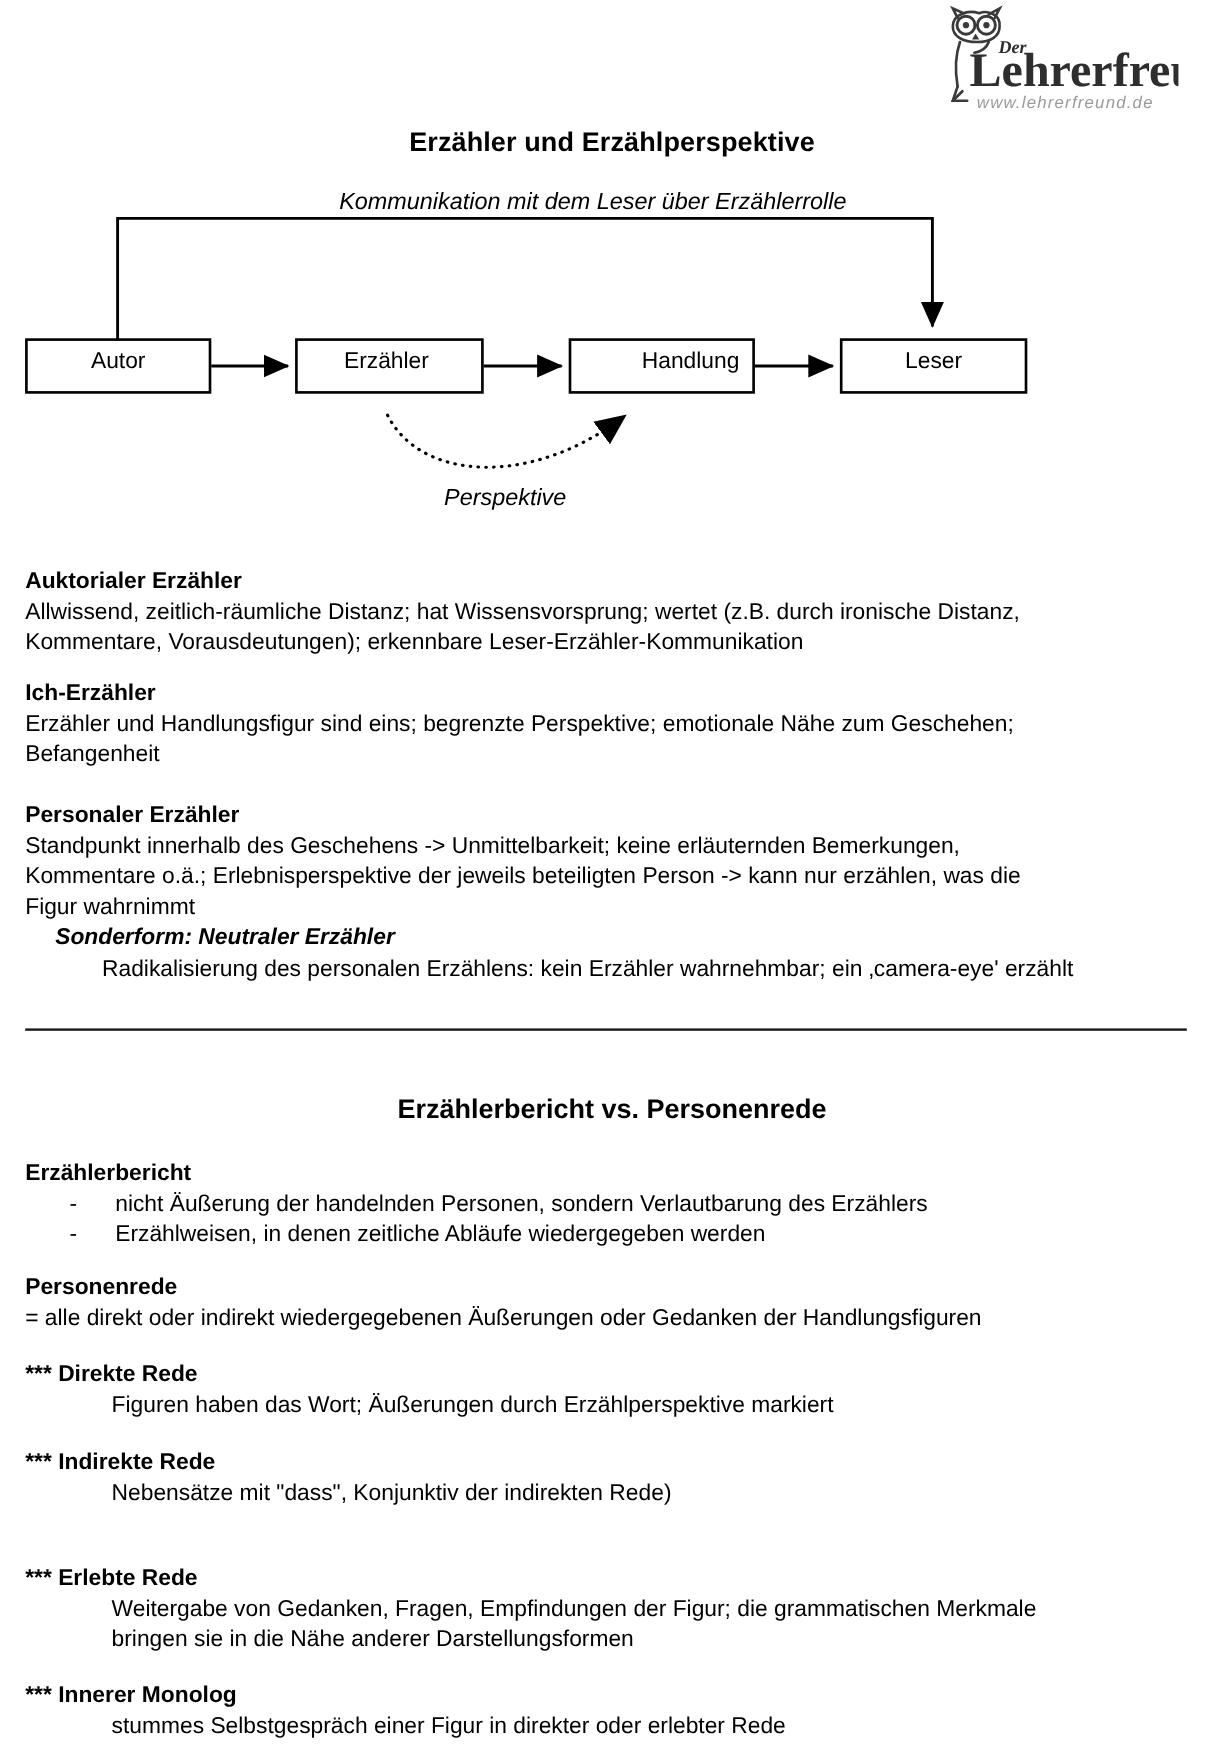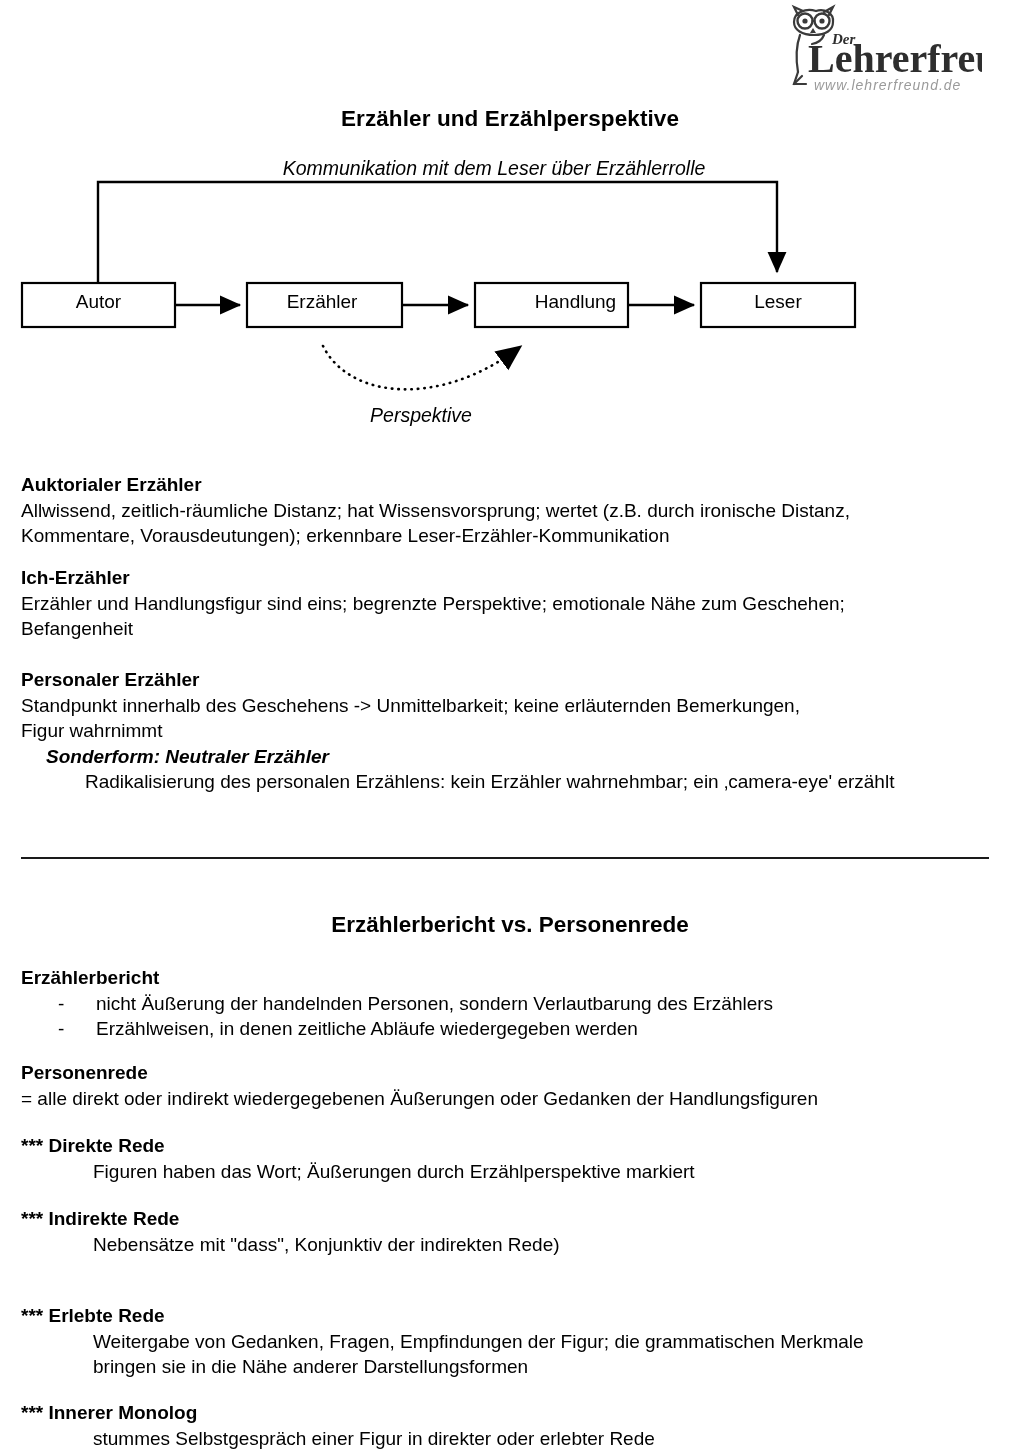--- a/index.html
+++ b/index.html
@@ -203,20 +203,21 @@
 
 <div class="section" style="top:565px;">
   <div class="sec-head">Ich-Erzähler</div>
   <div class="sec-body">Erzähler und Handlungsfigur sind eins; begrenzte Perspektive; emotionale Nähe zum Geschehen;</div>
   <div class="sec-body">Befangenheit</div>
 </div>
 
 <div class="section" style="top:667px;">
   <div class="sec-head">Personaler Erzähler</div>
   <div class="sec-body">Standpunkt innerhalb des Geschehens -&gt; Unmittelbarkeit; keine erläuternden Bemerkungen,</div>
+  <div class="sec-body">Kommentare o.ä.; Erlebnisperspektive der jeweils beteiligten Person -&gt; kann nur erzählen, was die</div>
   <div class="sec-body">Figur wahrnimmt</div>
   <div class="indent-bi">Sonderform: Neutraler Erzähler</div>
   <div class="indent" style="margin-left:64px;">Radikalisierung des personalen Erzählens: kein Erzähler wahrnehmbar; ein ‚camera-eye' erzählt</div>
 </div>
 
 <div class="divider"></div>
 
 <div class="doc-title2">Erzählerbericht vs. Personenrede</div>
 
 <div class="section" style="top:965px;">

